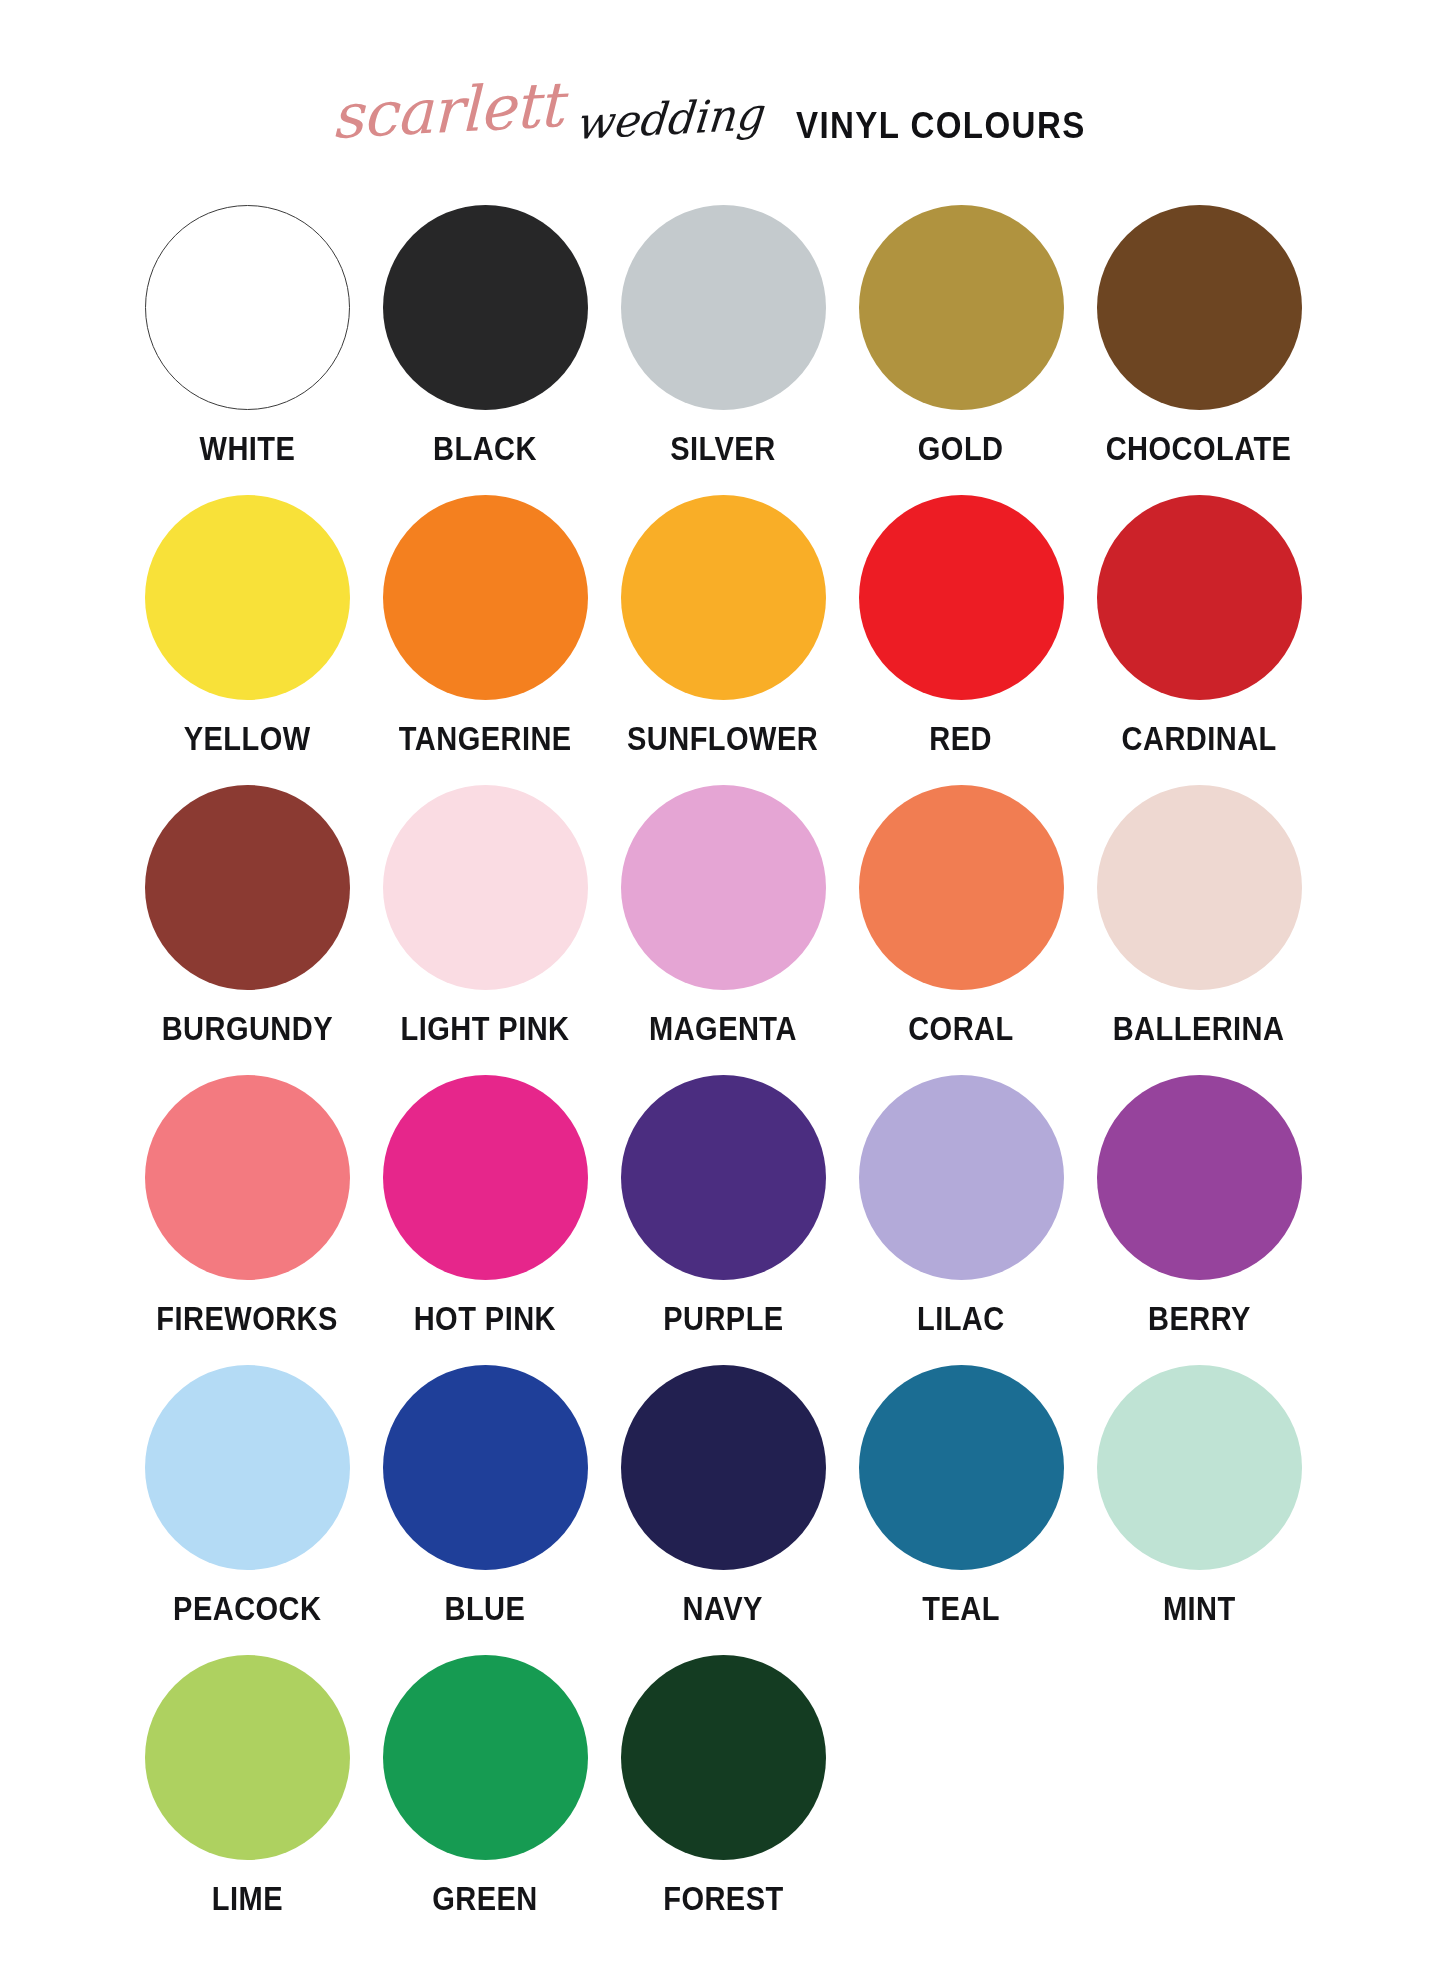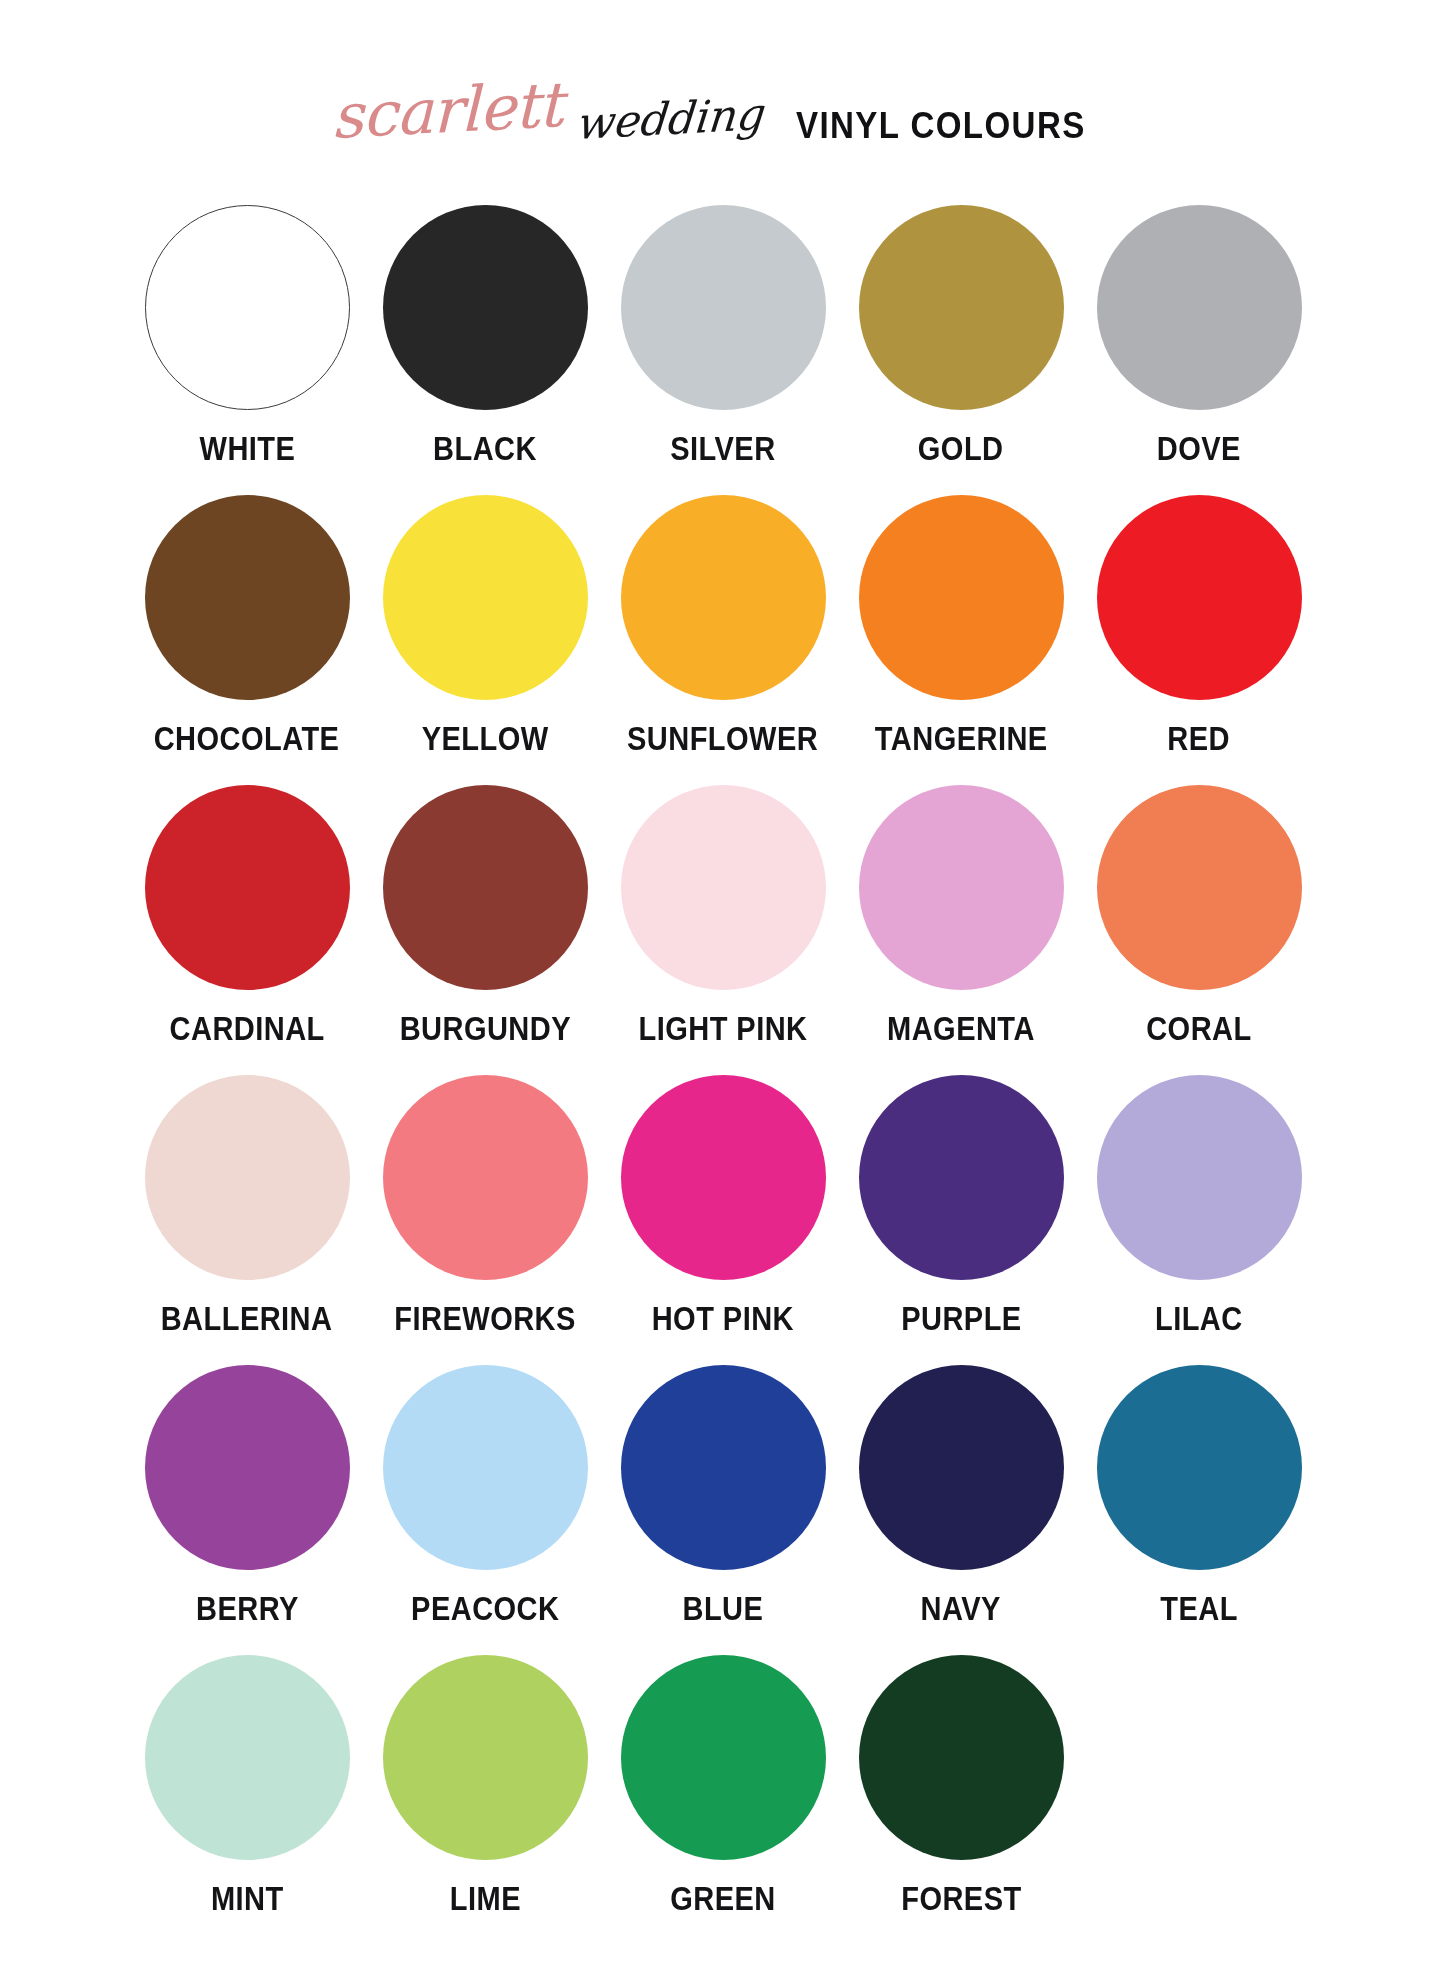--- a/index.html
+++ b/index.html
@@ -143,40 +143,36 @@
       </div>
       <div class="cell">
         <div class="swatch" style="background: rgb(196, 202, 205);"></div>
         <div class="swatch-label">SILVER</div>
       </div>
       <div class="cell">
         <div class="swatch" style="background: rgb(176, 147, 63);"></div>
         <div class="swatch-label">GOLD</div>
       </div>
       <div class="cell">
-        <div class="swatch" style="background: rgb(174, 176, 179);"></div>
-        <div class="swatch-label">DOVE</div>
-      </div>
-      <div class="cell">
         <div class="swatch" style="background: rgb(109, 69, 34);"></div>
         <div class="swatch-label">CHOCOLATE</div>
       </div>
       <div class="cell">
         <div class="swatch" style="background: rgb(248, 225, 57);"></div>
         <div class="swatch-label">YELLOW</div>
       </div>
       <div class="cell">
+        <div class="swatch" style="background: rgb(244, 128, 31);"></div>
+        <div class="swatch-label">TANGERINE</div>
+      </div>
+      <div class="cell">
         <div class="swatch" style="background: rgb(249, 174, 39);"></div>
         <div class="swatch-label">SUNFLOWER</div>
       </div>
       <div class="cell">
-        <div class="swatch" style="background: rgb(244, 128, 31);"></div>
-        <div class="swatch-label">TANGERINE</div>
-      </div>
-      <div class="cell">
         <div class="swatch" style="background: rgb(237, 28, 36);"></div>
         <div class="swatch-label">RED</div>
       </div>
       <div class="cell">
         <div class="swatch" style="background: rgb(204, 34, 41);"></div>
         <div class="swatch-label">CARDINAL</div>
       </div>
       <div class="cell">
         <div class="swatch" style="background: rgb(139, 58, 50);"></div>
         <div class="swatch-label">BURGUNDY</div>

